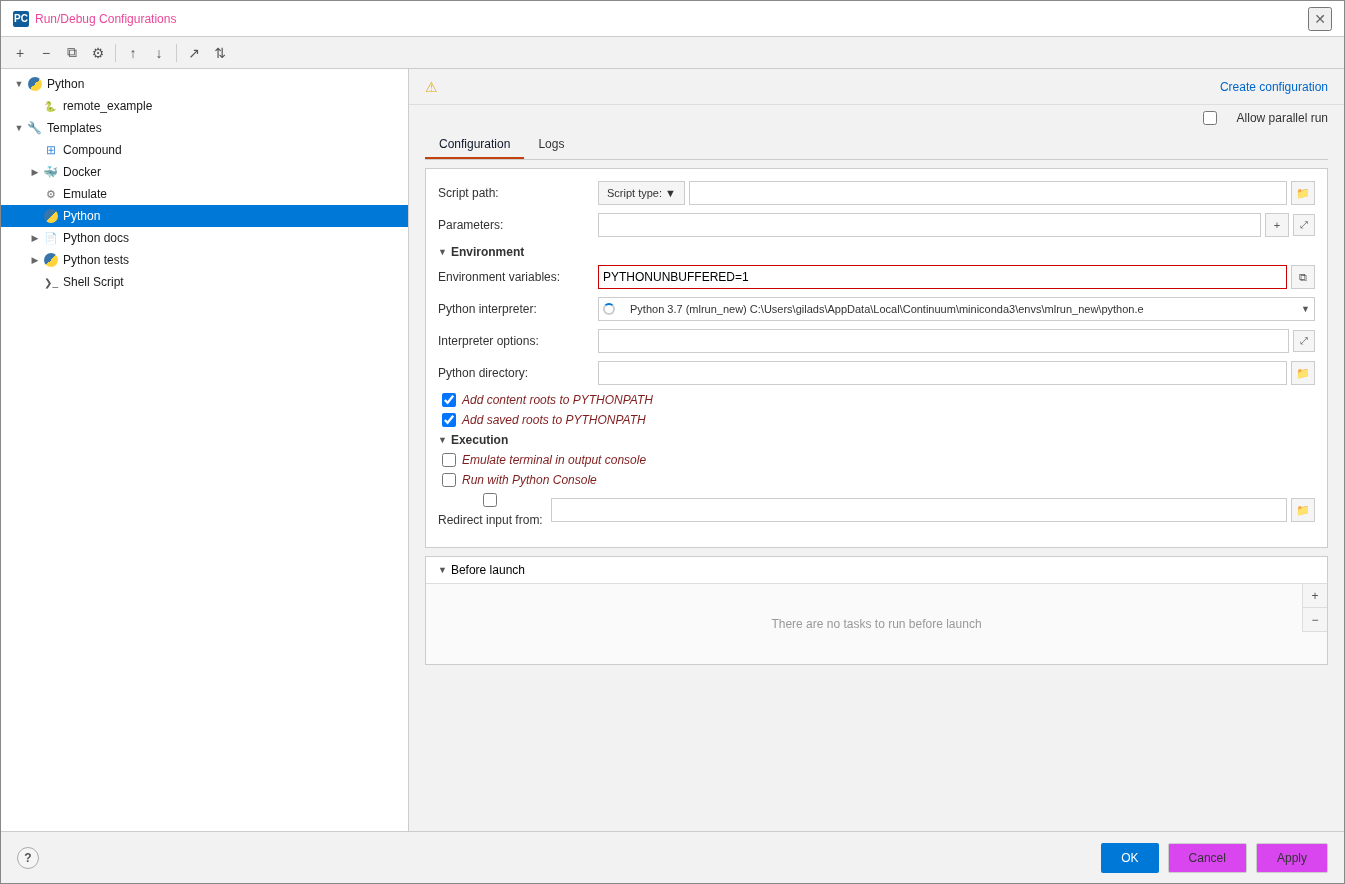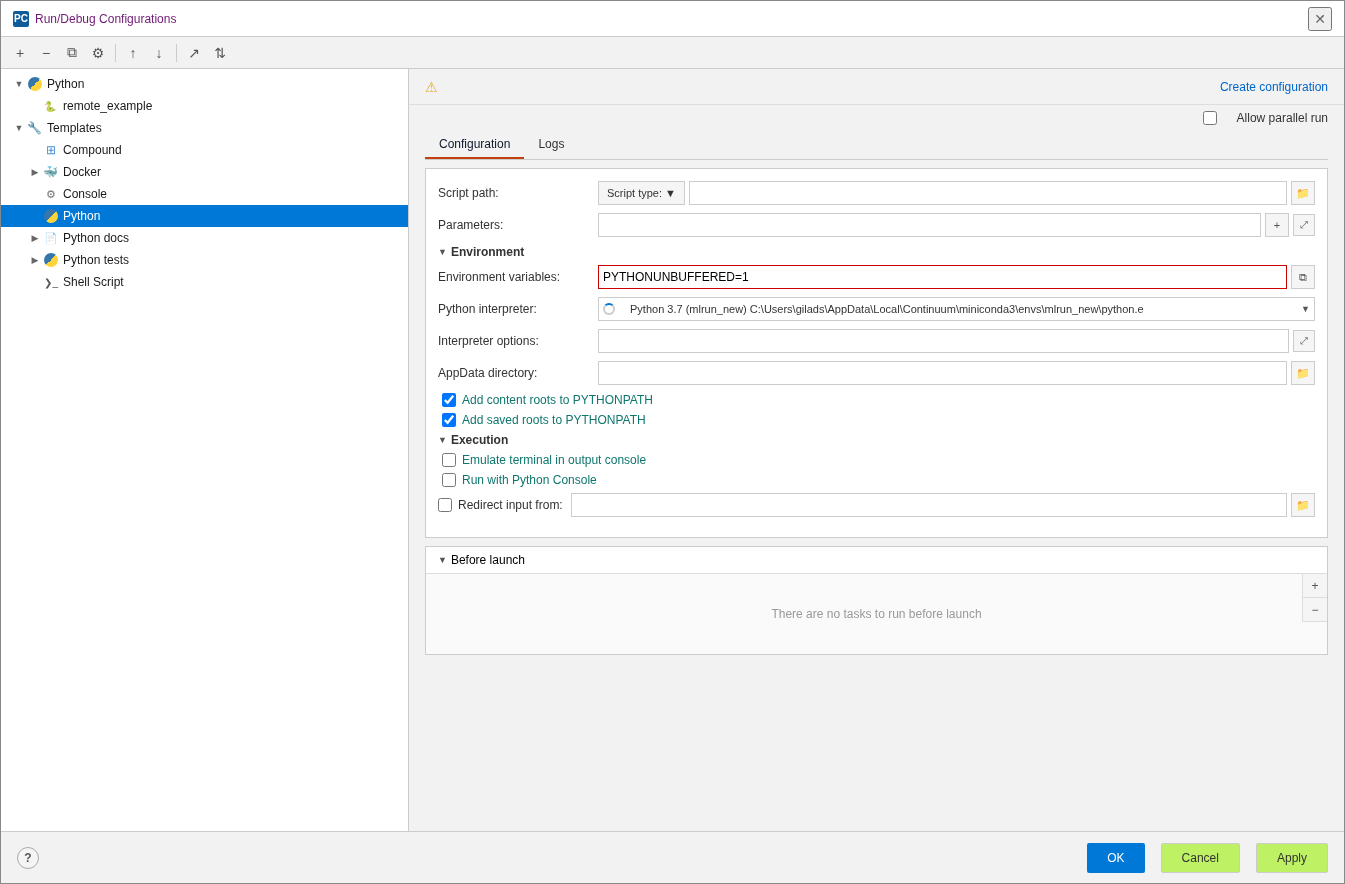--- a/index.html
+++ b/index.html
@@ -30,21 +30,21 @@
       align-items: center;
       gap: 6px;
     }
     .title-bar-icon {
       width: 16px; height: 16px;
       background: #0f5c9a;
       border-radius: 2px;
       display: flex; align-items: center; justify-content: center;
       color: #fff; font-size: 10px; font-weight: bold;
     }
-    .title-bar-title { font-size: 12px; color: #701a75; }
+    .title-bar-title { font-size: 12px; color: #ec4899; }
     .title-bar-close {
       font-size: 14px; color: #666; cursor: pointer; padding: 2px 4px;
     }
 
     
     .toolbar {
       background: #f2f2f2;
       border-bottom: 1px solid #ccc;
       padding: 4px 8px;
       display: flex;
@@ -256,21 +256,21 @@
     .interpreter-arrow { font-size: 9px; color: #555; }
 
     
     .checkbox-row {
       display: flex;
       align-items: center;
       gap: 6px;
       margin-bottom: 6px;
       padding-left: 4px;
     }
-    .checkbox-row label { font-size: 12px; color: #0f766e; cursor: pointer; }
+    .checkbox-row label { font-size: 12px; color: #7f1d1d; cursor: pointer; font-style: italic; }
     input[type="checkbox"] { width: 14px; height: 14px; cursor: pointer; }
 
     
     .execution-section { margin-top: 4px; }
 
     
     .before-launch-section {
       background: #fff;
       border: 1px solid #ccc;
       margin-top: 8px;
@@ -327,35 +327,35 @@
     .bottom-left { display: flex; align-items: center; }
     .help-btn {
       width: 22px; height: 22px;
       border: 1px solid #aaa;
       border-radius: 50%;
       background: #f5f5f5;
       cursor: pointer;
       display: flex; align-items: center; justify-content: center;
       font-size: 12px; color: #555; font-weight: bold;
     }
-    .bottom-right { display: flex; gap: 16px; }
+    .bottom-right { display: flex; gap: 9px; }
     .btn-ok {
       height: 30px;
       padding: 0 20px;
       background: #0078d7;
       color: #fff;
       border: none;
       font-size: 12px;
       cursor: pointer;
       border-radius: 2px;
     }
     .btn-cancel, .btn-apply {
       height: 30px;
       padding: 0 20px;
-      background: #bef264;
+      background: #d946ef;
       color: #333;
       border: 1px solid #ccc;
       font-size: 12px;
       cursor: pointer;
       border-radius: 2px;
     }
 
     
     .py-icon {
       width: 14px; height: 14px;
@@ -477,21 +477,21 @@
         <span class="tree-indent" style="width:20px"></span>
         <span class="tree-arrow">▶</span>
         <span class="tree-icon" style="color:#0db7ed">🐳</span>
         <span class="tree-label">Docker</span>
       </div>
 
       <div class="tree-item">
         <span class="tree-indent" style="width:20px"></span>
         <span class="tree-arrow" style="width:12px"></span>
         <span class="tree-icon" style="font-size:11px;color:#777">⚙</span>
-        <span class="tree-label">Console</span>
+        <span class="tree-label">Emulate</span>
       </div>
 
       <div class="tree-item selected">
         <span class="tree-indent" style="width:20px"></span>
         <span class="tree-arrow" style="width:12px"></span>
         <span class="tree-icon">
             <span class="py-icon"></span>
           </span>
         <span class="tree-label">Python</span>
       </div>
@@ -604,21 +604,21 @@
               <span>Interpreter options:</span>
             </span>
             <div class="form-input-wrap">
               <input class="form-input" type="text" value="" style="">
               <button class="expand-btn">⤢</button>
             </div>
           </div>
 
           <div class="form-row">
             <span class="form-label">
-              <span>AppData directory:</span>
+              <span>Python directory:</span>
             </span>
             <div class="form-input-wrap">
               <input class="form-input" type="text" value="" style="">
               <button class="browse-btn">📁</button>
             </div>
           </div>
 
           <div class="checkbox-row">
             <input type="checkbox" id="cb-content" checked="" style="">
             <label for="cb-content">Add content roots to PYTHONPATH</label>
@@ -638,21 +638,21 @@
             <input type="checkbox" id="cb-emulate" style="">
             <label for="cb-emulate">Emulate terminal in output console</label>
           </div>
 
           <div class="checkbox-row">
             <input type="checkbox" id="cb-python-console" style="">
             <label for="cb-python-console">Run with Python Console</label>
           </div>
 
           <div class="form-row">
-            <div style="display:flex;align-items:center;gap:6px;">
+            <div style="display:flex;align-items:center;gap:6px;flex-direction:column;">
               <input type="checkbox" id="cb-redirect" style="">
               <label for="cb-redirect" style="font-size:12px;color:#333;">Redirect input from:</label>
             </div>
             <div class="form-input-wrap" style="margin-left:8px;">
               <input class="form-input" type="text" value="" style="">
               <button class="browse-btn">📁</button>
             </div>
           </div>
 
         </div>

